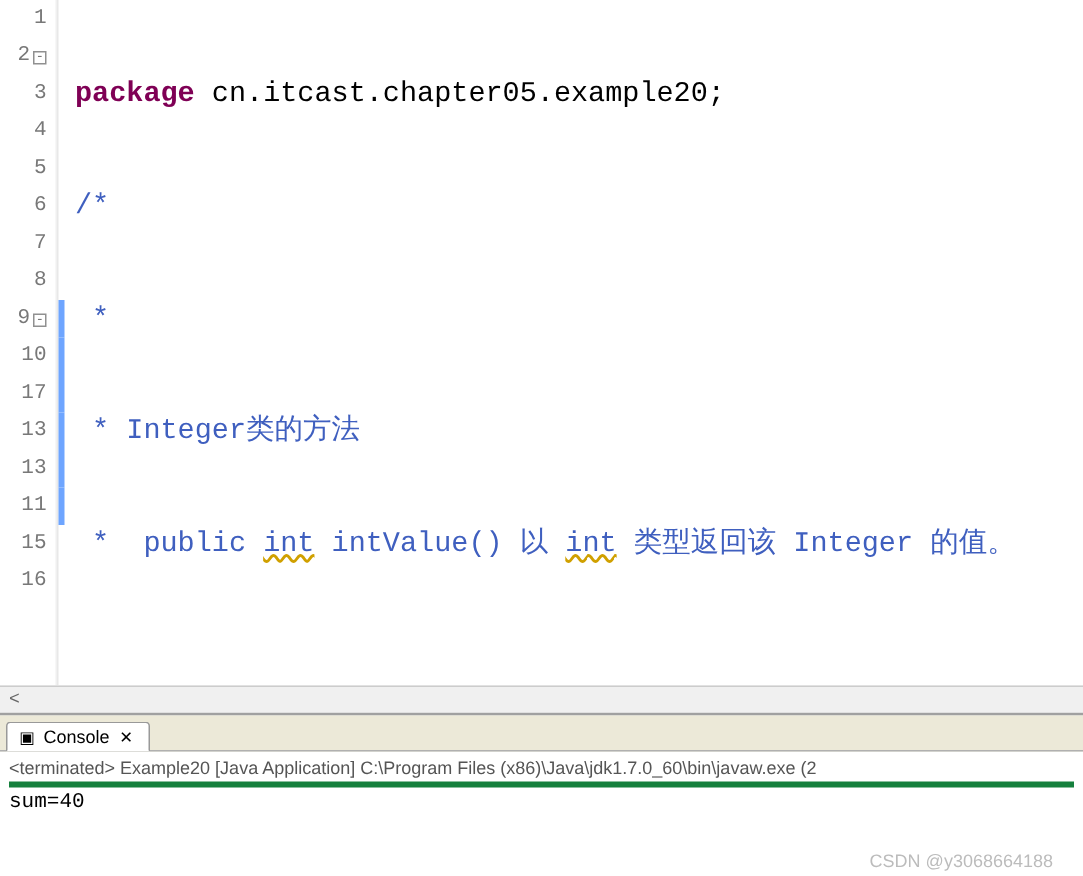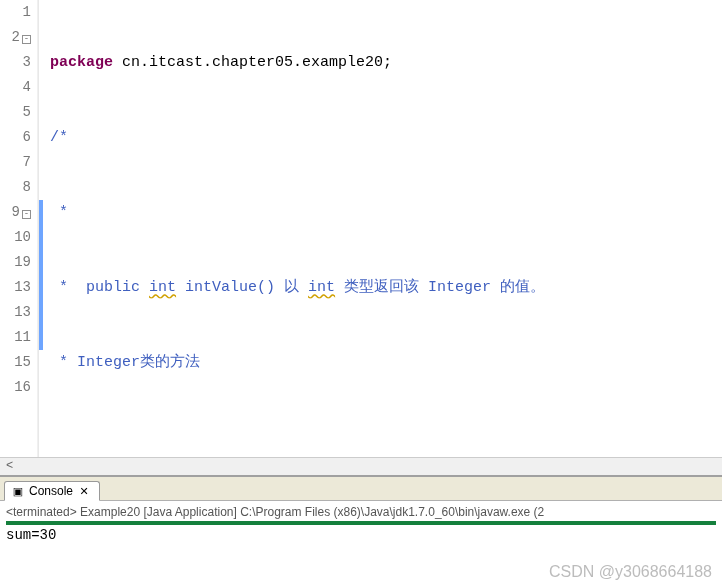--- a/index.html
+++ b/index.html
@@ -43,21 +43,21 @@
     .marker-col .mrow { height: 25px; position: relative; }
     .marker-col .blue::before {
       content: "";
       position: absolute;
       left: 0; top: 0; width: 4px; height: 100%;
       background: #6ea5ff;
     }
     .code-col {
       flex: 1;
       line-height: 25px;
-      font-size: 15px;
+      font-size: 19px;
       white-space: pre;
       color: #000;
       position: relative;
     }
     .code-col .row { height: 25px; padding-left: 4px; }
     .kw { color: #7f0055; font-weight: bold; }
     .cm2 { color: #3f5fbf; }
     .wavy { text-decoration: underline wavy #d0a000; text-underline-offset: 2px; }
     .fold-minus {
       display: inline-block;
@@ -127,44 +127,44 @@
       border-bottom: 4px solid #15803d;
     }
     .console-output {
       font-family: Consolas, "Courier New", monospace;
       font-size: 14px;
       color: #000;
       padding-top: 2px;
     }
     .watermark {
       position: absolute;
-      bottom: 3px; right: 10px;
+      bottom: 3px; right: 20px;
       color: #bcbcbc;
       font-family: Tahoma, sans-serif;
-      font-size: 16px;
+      font-size: 12px;
       pointer-events: none;
     }
   </style>
 </head>
 <body>
 
 <div class="editor-area">
   <div class="code-container">
     <div class="gutter">
       <div class="ln"><span>1</span></div>
       <div class="ln"><span>2</span><span class="fold-minus">-</span></div>
       <div class="ln"><span>3</span></div>
       <div class="ln"><span>4</span></div>
       <div class="ln"><span>5</span></div>
       <div class="ln"><span>6</span></div>
       <div class="ln"><span>7</span></div>
       <div class="ln"><span>8</span></div>
       <div class="ln"><span>9</span><span class="fold-minus">-</span></div>
       <div class="ln"><span>10</span></div>
-      <div class="ln"><span>19</span></div>
+      <div class="ln"><span>17</span></div>
       <div class="ln"><span>13</span></div>
       <div class="ln"><span>13</span></div>
       <div class="ln"><span>11</span></div>
       <div class="ln"><span>15</span></div>
       <div class="ln"><span>16</span></div>
     </div>
     <div class="marker-col">
       <div class="mrow"></div>
         <div class="mrow"></div>
         <div class="mrow"></div>
@@ -179,22 +179,22 @@
       <div class="mrow blue"></div>
         <div class="mrow blue"></div>
         <div class="mrow blue"></div>
       <div class="mrow"></div>
         <div class="mrow"></div>
     </div>
     <div class="code-col">
       <div class="row"><span class="kw">package</span><span> cn.itcast.chapter05.example20;</span></div>
       <div class="row"><span class="cm2">/*</span></div>
       <div class="row"><span class="cm2"> * </span></div>
+      <div class="row"><span class="cm2"> * Integer类的方法</span></div>
       <div class="row"><span class="cm2"> *  public </span><span class="cm2 wavy">int</span><span class="cm2"> intValue() 以 </span><span class="cm2 wavy">int</span><span class="cm2"> 类型返回该 Integer 的值。</span></div>
-      <div class="row"><span class="cm2"> * Integer类的方法</span></div>
       
       
       
       
       
       
       
       
       
       
@@ -208,17 +208,17 @@
 <div class="console-panel">
   <div class="console-tabbar">
     <div class="console-tab">
       <span class="icon">▣</span>
       <span>Console</span>
       <span class="icon">✕</span>
     </div>
   </div>
   <div class="console-body">
     <div class="console-status">&lt;terminated&gt; Example20 [Java Application] C:\Program Files (x86)\Java\jdk1.7.0_60\bin\javaw.exe (2</div>
-    <div class="console-output">sum=30</div>
+    <div class="console-output">sum=40</div>
   </div>
 </div>
 
 <div class="watermark">CSDN @y3068664188</div>
 
 </body></html>

